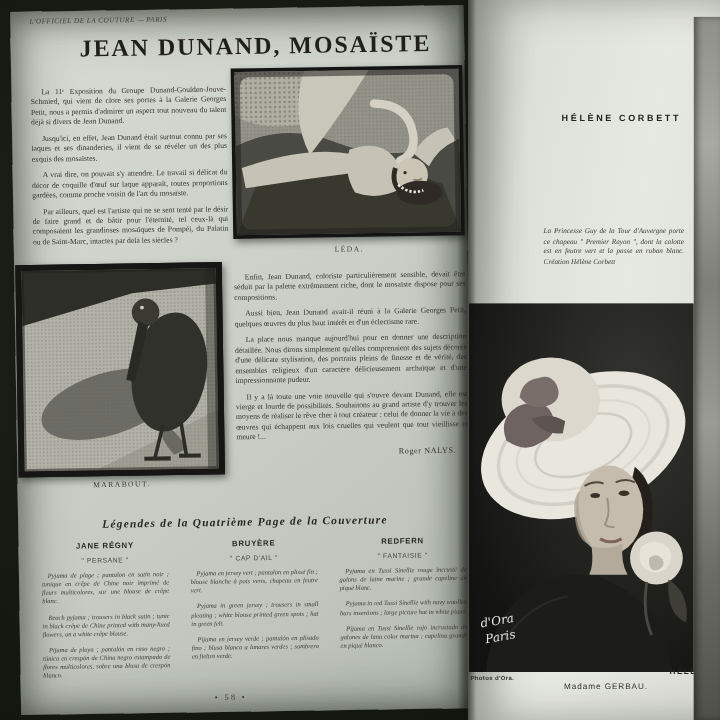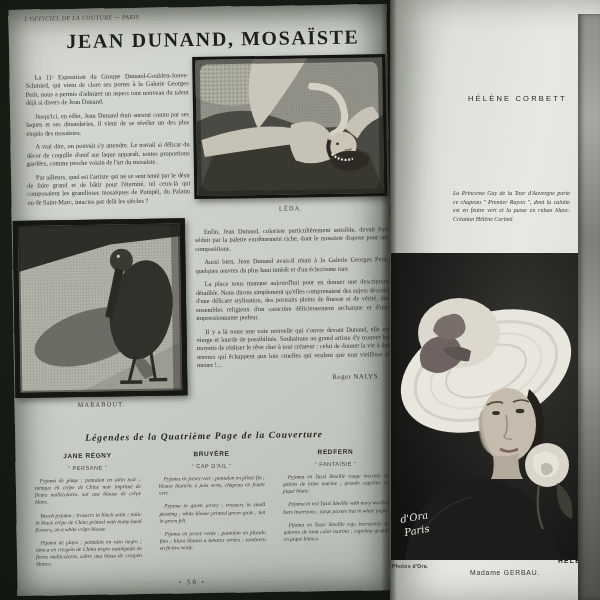--- a/index.html
+++ b/index.html
@@ -48,21 +48,21 @@
   .legends-heading{position:absolute;left:0;right:0;top:424px;text-align:center;
     font-weight:bold;font-style:italic;font-size:9.5px;letter-spacing:1px;color:#28271f;}
   .legends-row{position:absolute;left:17px;top:443px;width:358px;display:flex;justify-content:space-between;}
   .legend-col{width:110px;}
   .house-name{text-align:center;font-family:"Liberation Sans",sans-serif;font-weight:bold;font-size:6.5px;letter-spacing:.6px;color:#2c2b26;}
   .model-name{text-align:center;font-family:"Liberation Sans",sans-serif;font-size:5.6px;letter-spacing:.5px;color:#45443d;margin-top:6px;}
   .legend-col p{margin:6px 2px 0 2px;font-size:5.4px;font-style:italic;line-height:1.32;text-align:justify;color:#3a3932;text-indent:5px;}
   .page-number{position:absolute;left:120px;top:571px;width:110px;text-align:center;font-size:6.8px;letter-spacing:2px;color:#34332d;}
   
   .corbett-heading{position:absolute;left:78px;top:94px;font-family:"Liberation Sans",sans-serif;
-    font-weight:normal;font-size:7.5px;letter-spacing:2.2px;color:#23231f;white-space:nowrap;}
+    font-weight:bold;font-size:7.5px;letter-spacing:2.2px;color:#23231f;white-space:nowrap;}
   .corbett-caption{position:absolute;left:63px;top:189px;width:117px;font-style:italic;font-size:6px;
     line-height:1.45;text-align:justify;color:#3b3a34;}
   .portrait-frame{position:absolute;left:1px;top:253px;width:187px;height:307px;background:#131311;}
   .portrait-frame svg{display:block;width:100%;height:100%;}
   .photo-credit{position:absolute;left:2px;top:563px;font-family:"Liberation Sans",sans-serif;font-weight:bold;font-size:5px;letter-spacing:.3px;color:#35342e;}
   .partial-heading{position:absolute;left:168px;top:557px;font-family:"Liberation Sans",sans-serif;
     font-weight:bold;font-size:6.8px;letter-spacing:1.2px;color:#23231f;white-space:nowrap;}
   .gerbau-caption{position:absolute;left:55px;top:569px;width:120px;text-align:center;
     font-family:"Liberation Sans",sans-serif;font-size:6.8px;letter-spacing:.8px;color:#33322c;}
   .quote-fragment{position:absolute;left:193px;top:581px;font-weight:bold;font-size:7px;color:#33322c;}

